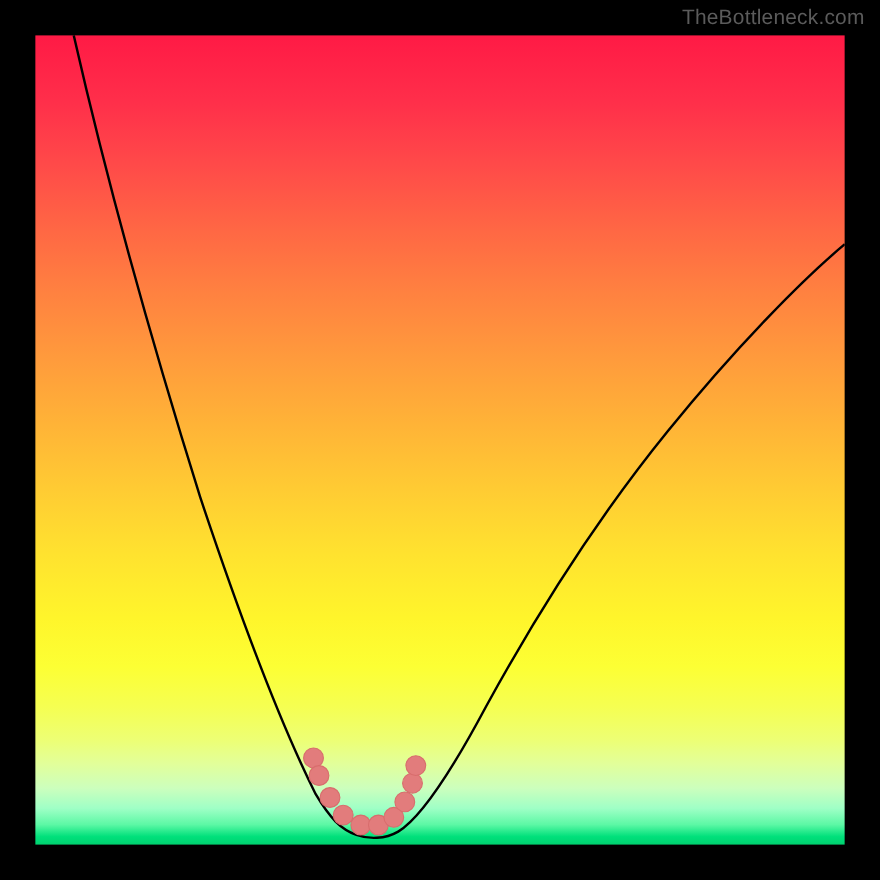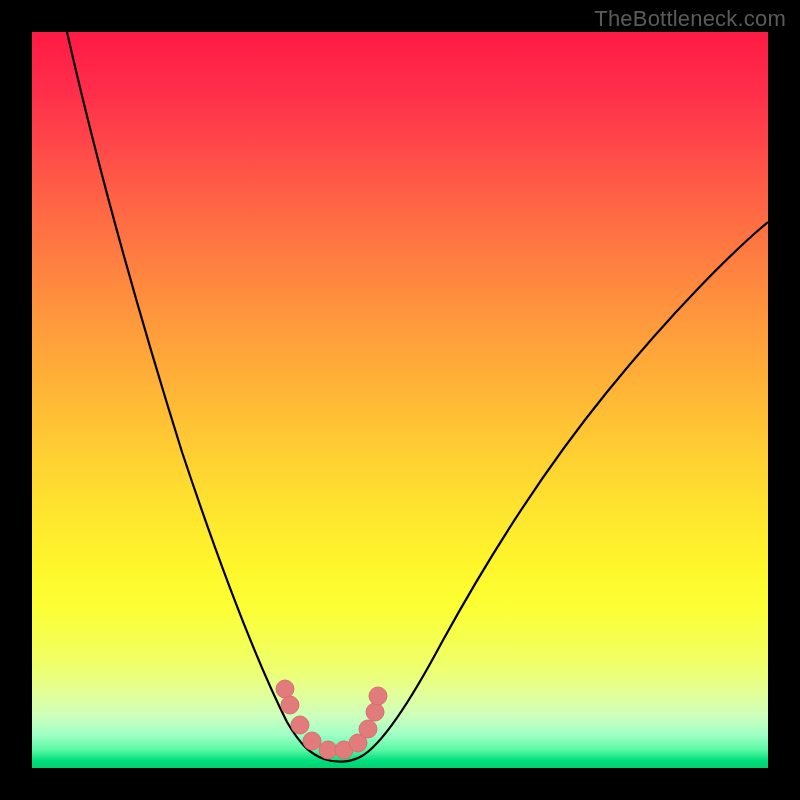--- a/index.html
+++ b/index.html
@@ -57,21 +57,21 @@
     inset: 0;
     width: 100%;
     height: 100%;
     overflow: visible;
   }
   .watermark {
     position: absolute;
     top: 6px;
     right: 14px;
     color: #5b5b5b;
-    font-size: 22px;
+    font-size: 19px;
     font-weight: 500;
     letter-spacing: 0.2px;
     user-select: none;
   }
 </style>
 </head>
 <body>
 
 <div class="frame">
 

